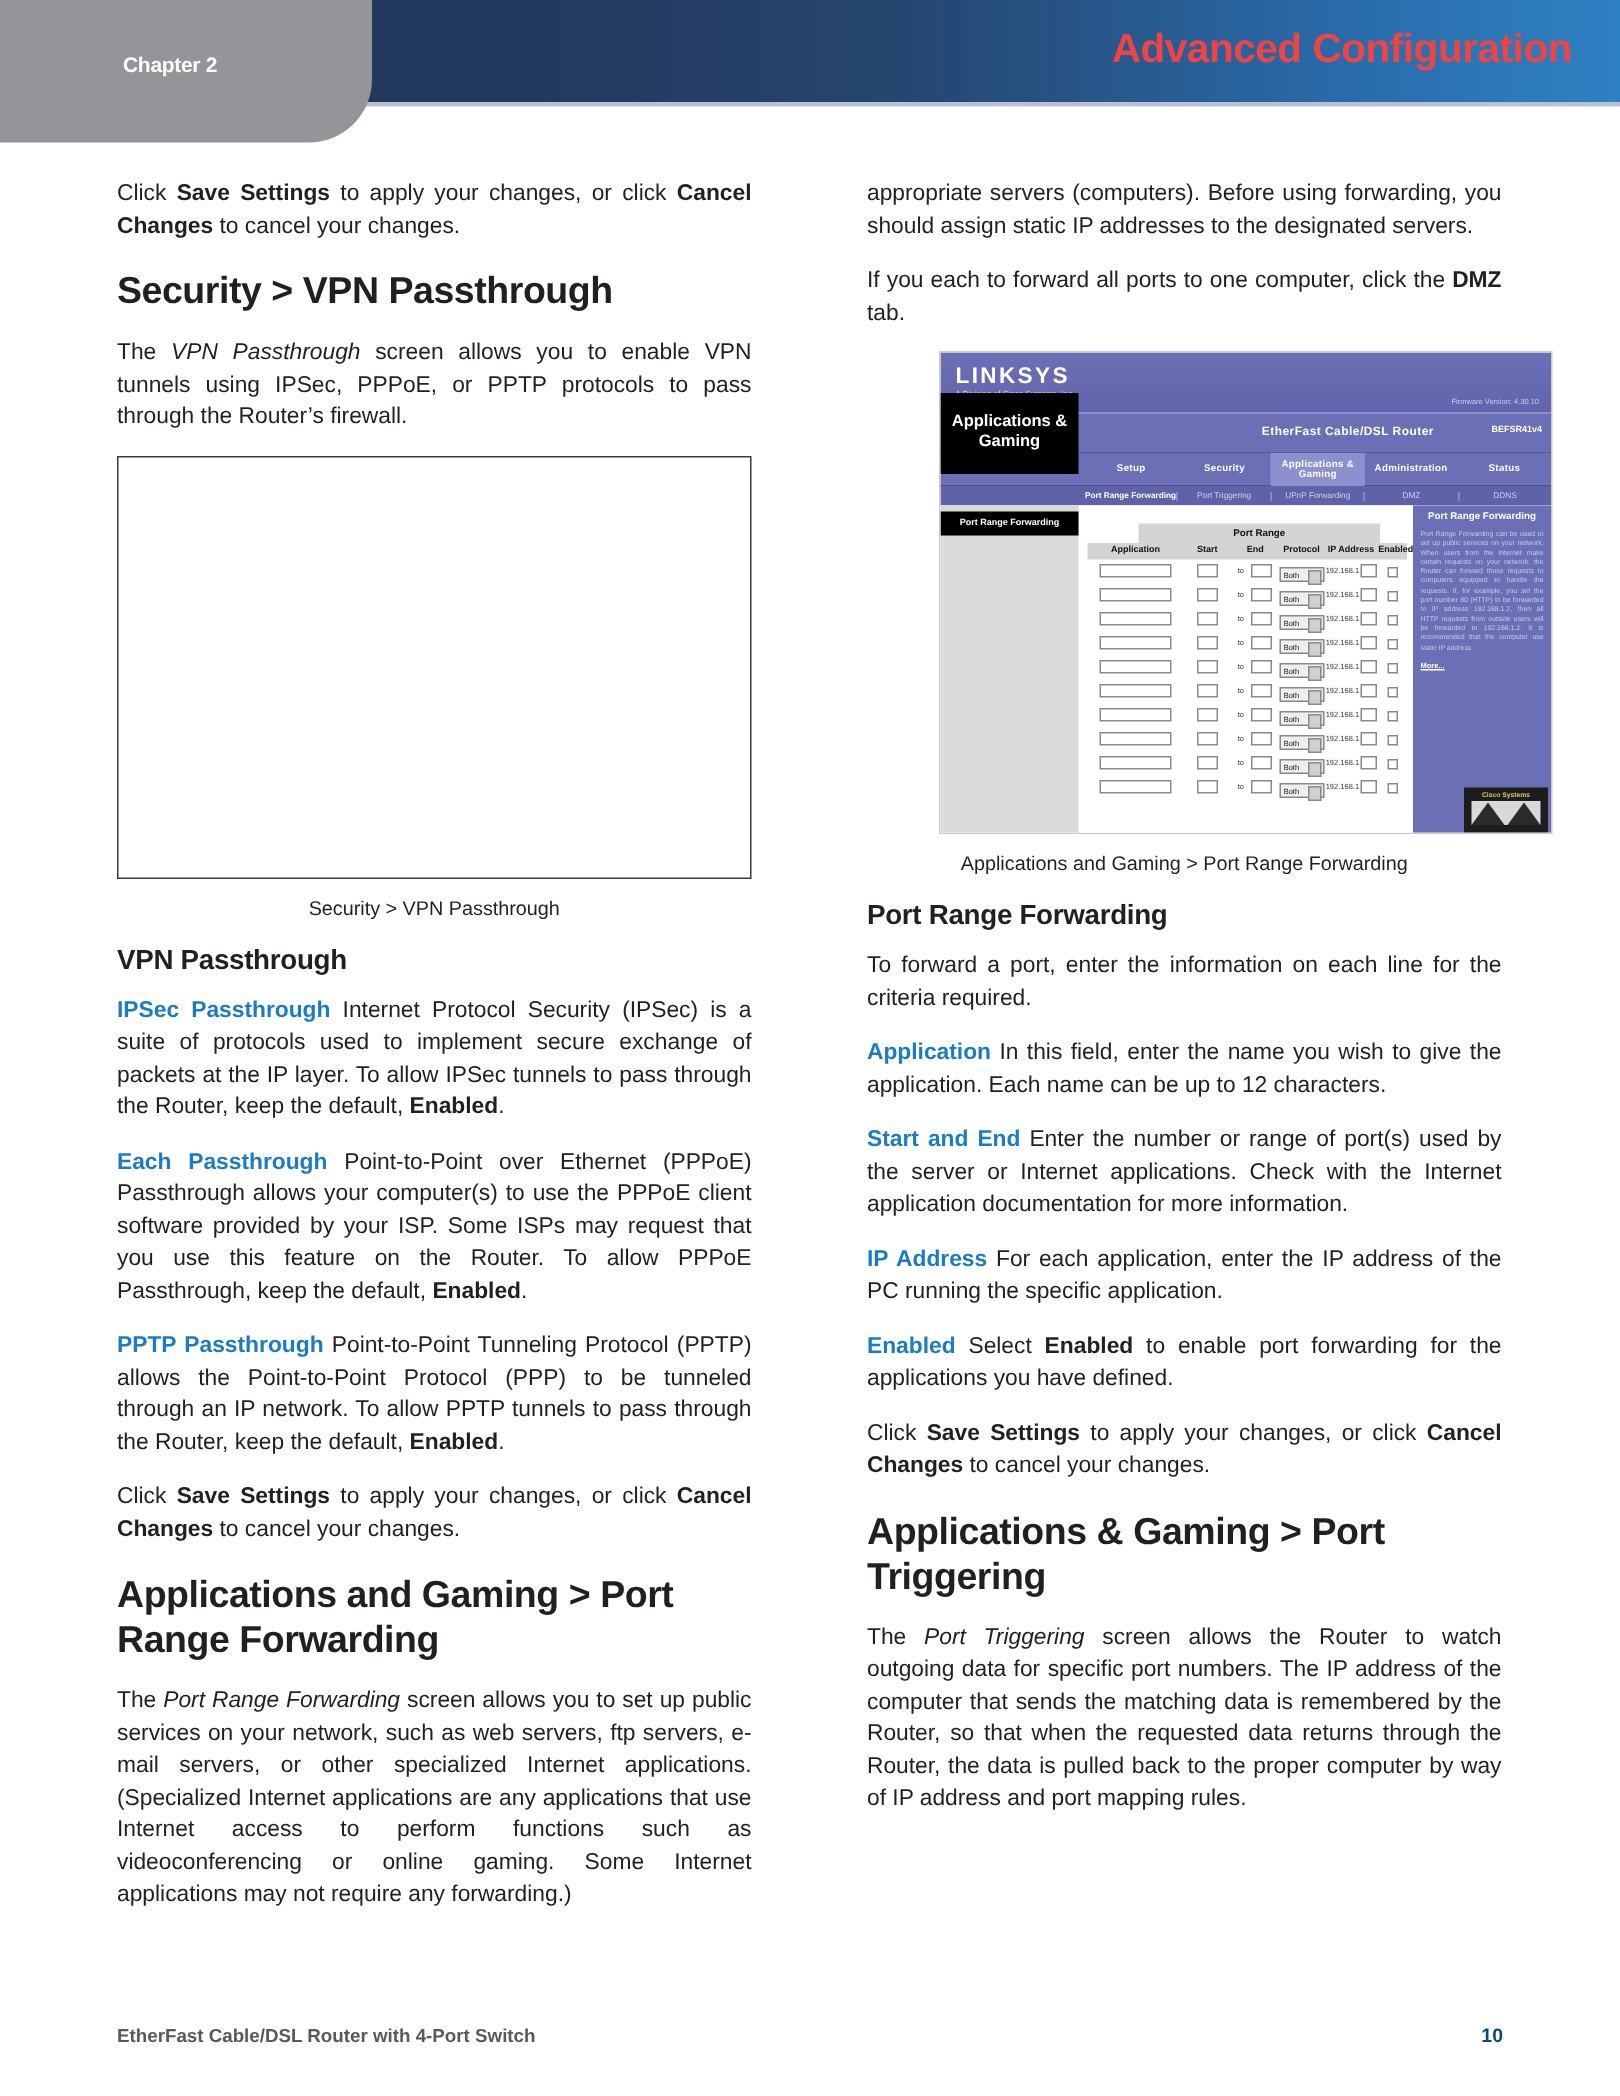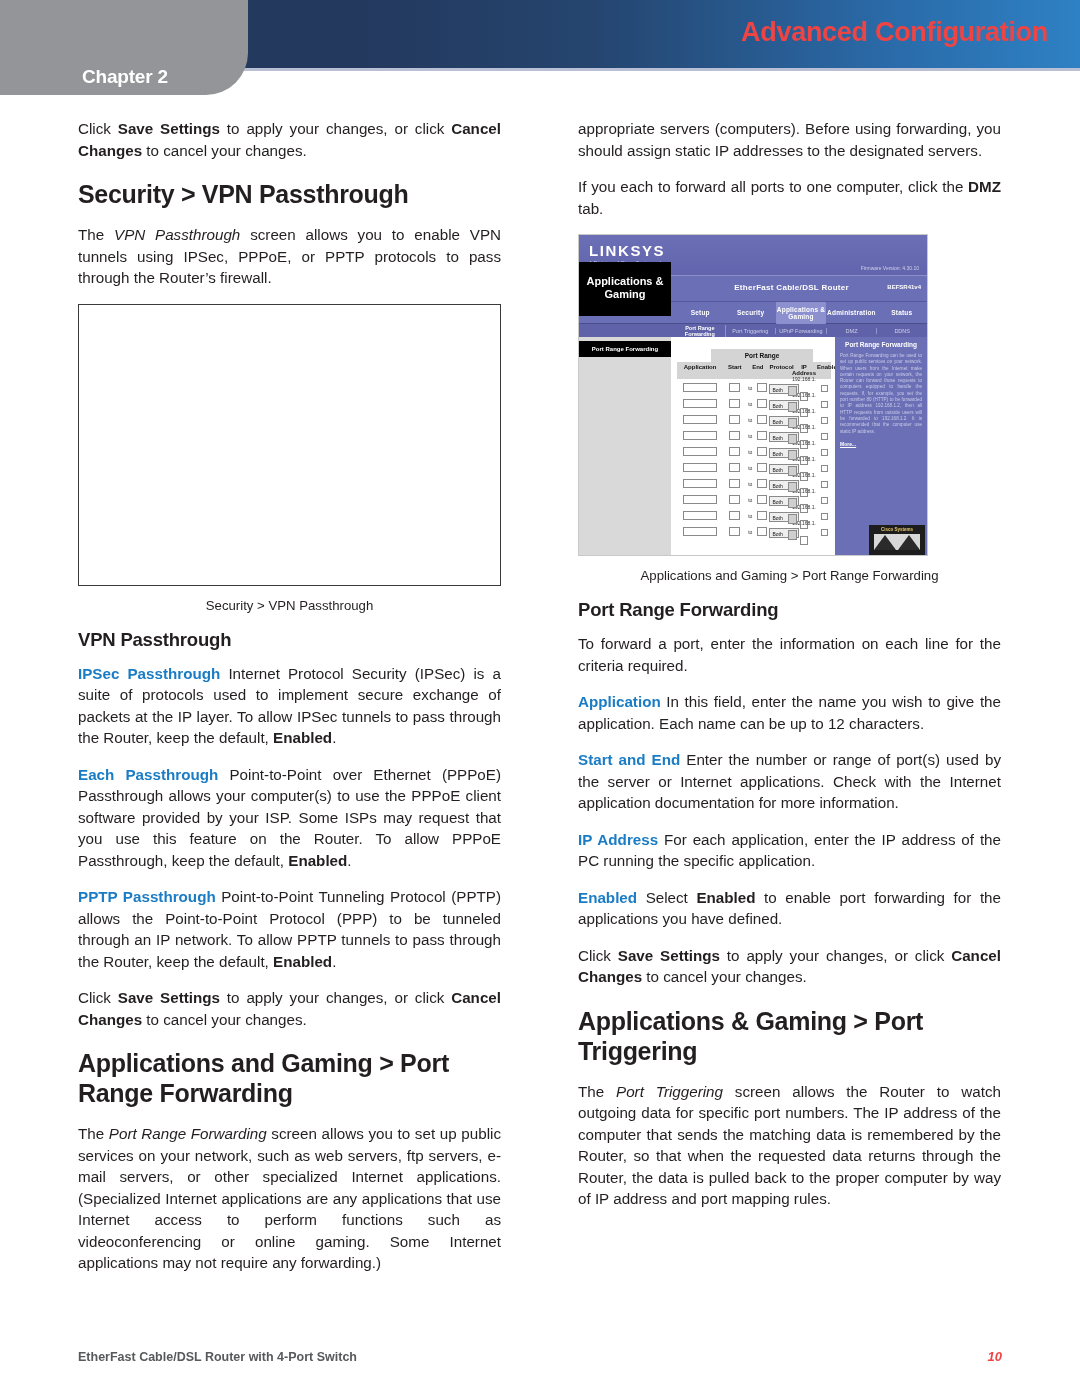--- a/index.html
+++ b/index.html
@@ -51,25 +51,24 @@
     width: 248px;
     height: 95px;
     background: #939598;
     border-bottom-right-radius: 42px;
   }
   .chapter-label {
     position: absolute;
     left: 82px;
     top: 35px;
     color: #ffffff;
-    font-size: 19px;
+    font-size: 14px;
     font-weight: bold;
     letter-spacing: -0.2px;
     white-space: nowrap;
-    margin-top: 31px;
   }
 
   
   .col {
     position: absolute;
     top: 118px;
     width: 423px;
   }
   .col-left  { left: 78px;  }
   .col-right { left: 578px; }
@@ -117,27 +116,28 @@
   }
   .fig-caption {
     font-size: 13.2px;
     text-align: center;
     margin-top: 12px;
     color: #231f20;
   }
 
   
   .router-shot {
-    width: 350px;
+    width: 409px;
     height: 322px;
     background: #ffffff;
     border: 1px solid #c9c9c9;
     position: relative;
     overflow: hidden;
     font-family: "Liberation Sans", sans-serif;
+    margin-left: 48px;
   }
   .rs-top {
     height: 40px;
     background: linear-gradient(180deg,#6b6fb5 0%, #6265ad 100%);
     position: relative;
   }
   .rs-logo {
     position: absolute;
     left: 10px; top: 7px;
     color: #ffffff;
@@ -403,21 +403,21 @@
     width: 924px;
   }
   .footer-line {
     display: flex;
     justify-content: space-between;
     align-items: baseline;
     font-size: 12.5px;
     font-weight: bold;
     color: #58595b;
   }
-  .footer-page { color: #ef4444; font-size: 13px; font-style: italic; }
+  .footer-page { color: #0c4a6e; font-size: 13px; }
 </style>
 </head>
 <body>
 
 <div class="page-header">
   <div class="header-bar"></div>
   <div class="header-underline"></div>
   <div class="header-title">Advanced Configuration</div>
   <div class="chapter-tab">
     <div class="chapter-label">Chapter 2</div>

